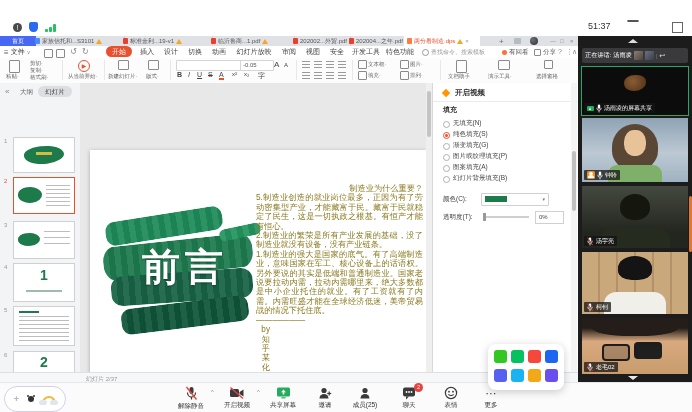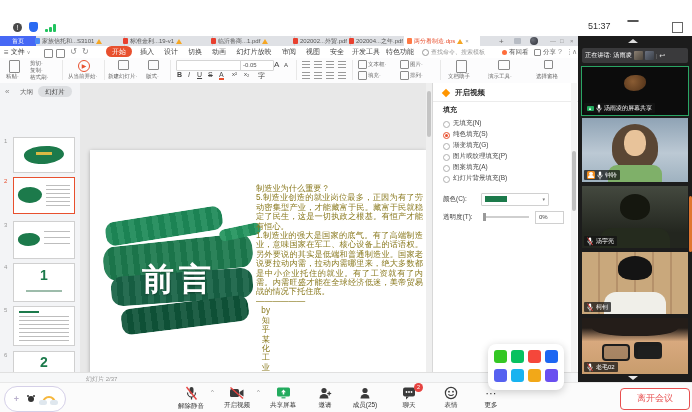--- a/index.html
+++ b/index.html
@@ -49,23 +49,23 @@
   .thumb{position:absolute;left:13px;width:60px;height:34px;background:#fff;border:1px solid #d0d0d0;overflow:hidden;}
   .thumb.sel{border:1.5px solid #e8502e;}
   .blob{position:absolute;background:#1c7a4b;border-radius:40% 55% 45% 55%;transform:rotate(-7deg);}
   .tlines{position:absolute;background:repeating-linear-gradient(#bdbdbd 0 1px,transparent 1px 4px);}
   .bignum{position:absolute;width:100%;text-align:center;color:#1c7a4b;font-weight:bold;font-size:14px;}
   .capline{position:absolute;background:#9dbcab;height:2px;}
   
   .canvas{left:80px;top:47px;width:346px;height:289px;background:#e8e8e8;}
   .slide{position:absolute;left:10px;top:67px;width:336px;height:230px;background:#fff;box-shadow:0 1px 4px rgba(0,0,0,.28);}
   .stroke{position:absolute;background-image:repeating-linear-gradient(90deg,rgba(255,255,255,.07) 0 6px,rgba(0,0,0,.05) 6px 12px);}
-  .slidetitle{position:absolute;left:52px;top:108px;font-size:32px;font-weight:bold;color:#fff;letter-spacing:5px;text-shadow:0 1px 2px rgba(0,0,0,.35);z-index:3;}
+  .slidetitle{position:absolute;left:52px;top:92px;font-size:38px;font-weight:bold;color:#fff;letter-spacing:5px;text-shadow:0 1px 2px rgba(0,0,0,.35);z-index:3;}
   .textblock{position:absolute;left:166px;top:34px;width:167px;font-size:8.2px;line-height:9.4px;color:#8a7a1f;text-align:justify;}
-  .textblock .hd{text-align:left;}
+  .textblock .hd{text-align:right;}
   .textblock .sig{text-align:right;}
   .vscroll{position:absolute;background:#efefef;}
   .vthumb{position:absolute;background:#c4c4c4;border-radius:2px;}
   
   .rpanel{left:432px;top:47px;width:146px;height:289px;background:#fff;border-left:1px solid #d8d8d8;}
   .star{position:absolute;left:10px;top:7px;width:6px;height:6px;background:#ff9500;transform:rotate(45deg);}
   .ptitle{position:absolute;left:22px;top:5px;font-size:7.5px;color:#333;font-weight:bold;}
   .psec{position:absolute;left:10px;top:22px;font-size:7px;font-weight:bold;color:#333;}
   .radio{position:absolute;left:10px;width:5px;height:5px;border:1px solid #b0b0b0;border-radius:50%;background:#fff;}
   .radio.sel{border-color:#e8502e;}
@@ -334,20 +334,21 @@
           <div class="stroke" style="left:2px;top:0;width:118px;height:24px;background-color:#1d8a58;transform:rotate(-9deg);border-radius:10px;"></div>
           <div class="stroke" style="left:0;top:26px;width:150px;height:34px;background-color:#1c7a4e;transform:rotate(-6deg);border-radius:12px/16px;"></div>
           <div class="stroke" style="left:8px;top:58px;width:142px;height:30px;background-color:#176245;transform:rotate(-4deg);border-radius:12px;"></div>
           <div class="stroke" style="left:18px;top:88px;width:128px;height:26px;background-color:#0f5439;transform:rotate(-7deg);border-radius:10px;"></div>
           <div class="stroke" style="left:116px;top:12px;width:42px;height:12px;background-color:#23945e;transform:rotate(-12deg);border-radius:8px;"></div>
         </div>
         <div class="slidetitle">前言</div>
         <div class="textblock">
           <div class="hd">制造业为什么重要？</div>
           <div>5.制造业创造的就业岗位最多，正因为有了劳动密集型产业，才能藏富于民。藏富于民就稳定了民生，这是一切执政之根基。有恒产才能有恒心。</div>
+          <div>2.制造业的繁荣是所有产业发展的基础，没了制造业就没有设备，没有产业链条。</div>
           <div>1.制造业的强大是国家的底气。有了高端制造业，意味国家在军工、核心设备上的话语权。另外要说的其实是低端和普通制造业。国家老说要拉动内需，拉动内需哪里来，绝大多数都是中小企业托住的就业。有了工资就有了内需。内需旺盛才能在全球经济低迷，美帝贸易战的情况下托住底。</div>
           <div class="sig">——————by 知乎某化工业主</div>
         </div>
       </div>
     </div>
     <div class="vscroll" style="left:426px;top:47px;width:6px;height:289px;">
       <div class="vthumb" style="left:1px;top:8px;width:4px;height:46px;"></div>
     </div>
 
     <div class="abs rpanel">
@@ -561,16 +562,15 @@
         <path d="M4.4 8.4a3.4 3 0 0 0 5.2 0" stroke="#3a3a3a" stroke-width="1.1" fill="none"></path>
       </svg>
       <span class="lbl">表情</span>
     </div>
 
     <div class="tbtn" style="left:470px;">
       <div style="font-size:11px;color:#3a3a3a;line-height:14px;">⋯</div>
       <span class="lbl">更多</span>
     </div>
 
-    <div class="leavebtn">离开会议</div>
   </div>
 
 </div>
 
 </body></html>

